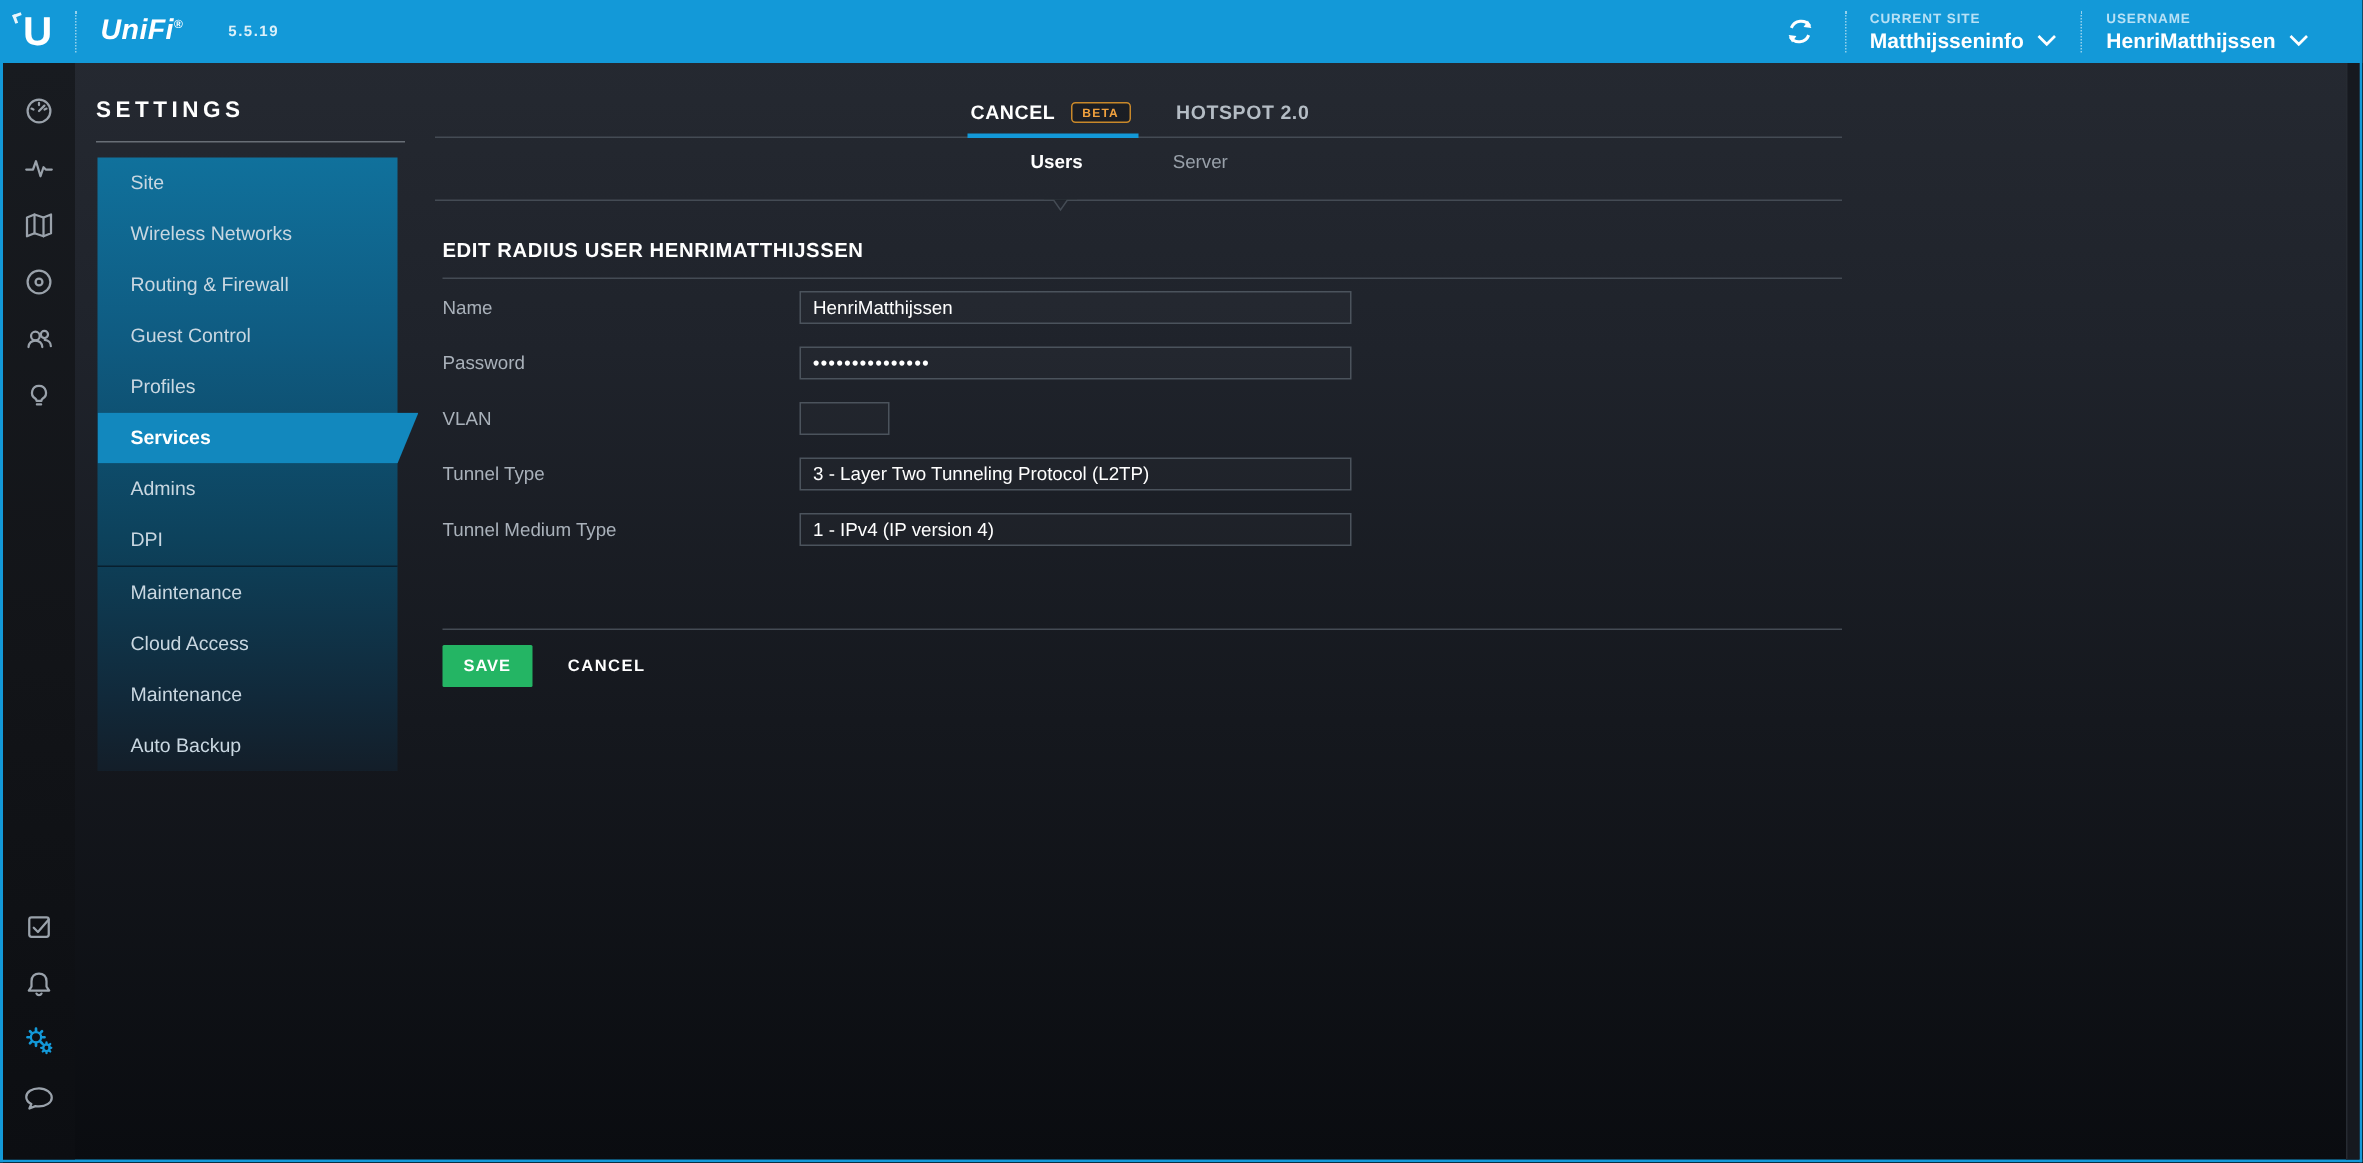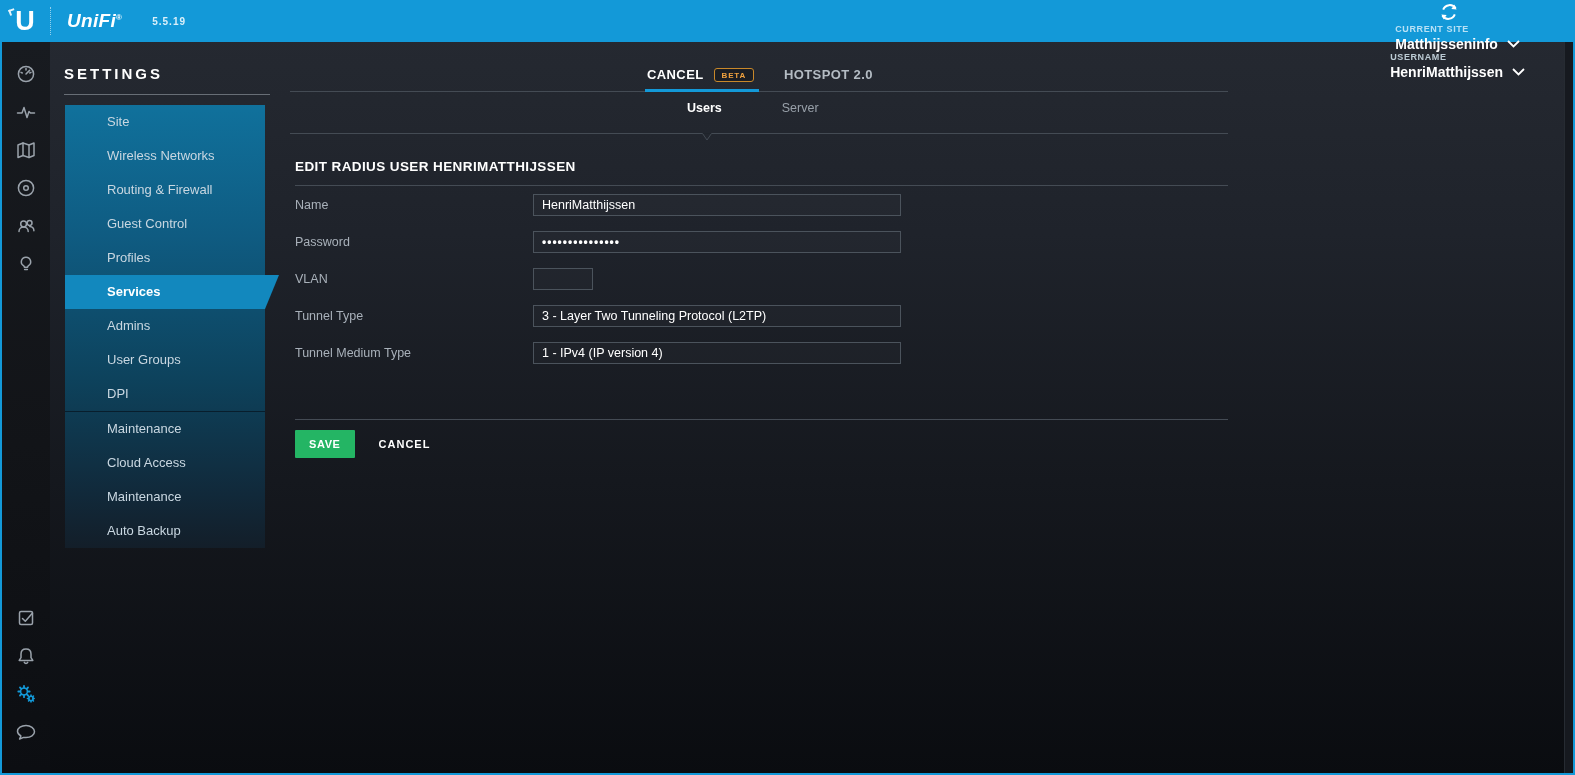--- a/index.html
+++ b/index.html
@@ -14,21 +14,21 @@
     background:#1399d8; display:flex; align-items:center; justify-content:space-between; z-index:10; }
   .tb-left { display:flex; align-items:center; height:100%; }
   .logo-box { width:50px; height:100%; display:flex; align-items:center; justify-content:center; }
   .logo-u { color:#fff; font-size:27px; font-weight:800; line-height:1; position:relative; }
   .logo-u::before { content:""; position:absolute; left:-6px; top:1px; width:4px; height:4px;
     border-left:2px solid #fff; border-top:2px solid #fff; transform:rotate(-20deg); opacity:.9; }
   .tb-sep { height:28px; border-left:1px dotted rgba(255,255,255,.55); }
   .brand { color:#fff; font-size:19px; font-weight:700; font-style:italic; margin-left:16px; letter-spacing:.3px; }
   .brand sup { font-size:8px; font-style:normal; }
   .version { color:rgba(255,255,255,.85); font-size:10px; font-weight:700; letter-spacing:1px; margin-left:30px; }
-  .tb-right { display:flex; align-items:center; height:100%; padding-right:34px;flex-direction:column; }
+  .tb-right { display:flex; align-items:center; height:100%; padding-right:20px; }
   .refresh-btn { margin-right:18px; display:flex; align-items:center; cursor:pointer; }
   .tb-block { display:flex; flex-direction:column; justify-content:center; margin:0 16px; cursor:pointer; }
   .tb-label { color:rgba(225,243,253,.8); font-size:9px; font-weight:700; letter-spacing:.6px; margin-bottom:2px; }
   .tb-value { color:#fff; font-size:14px; font-weight:700; display:flex; align-items:center; }
   .tb-value svg { margin-left:9px; }
 
   
   .rail { position:absolute; top:42px; left:2px; width:48px; bottom:2px;
     background:linear-gradient(180deg,#181b20 0%,#121418 55%,#0c0e12 100%);
     display:flex; flex-direction:column; justify-content:space-between; z-index:5; }
@@ -38,21 +38,21 @@
   .rail-icon { width:38px; height:38px; display:flex; align-items:center; justify-content:center; cursor:pointer; }
   .rail-icon svg { stroke:#9aa2ab; fill:none; stroke-width:1.5; stroke-linecap:round; stroke-linejoin:round; }
   .rail-icon.active svg { stroke:#1399d8; }
 
   
   .sidebar { position:absolute; top:42px; left:50px; width:240px; z-index:4; }
   .settings-title { margin:23px 0 12px 14px; color:#fff; font-size:15px; font-weight:700; letter-spacing:3px; }
   .title-divider { margin:11px 0 0 14px; width:206px; border-top:1px solid #686e76; }
   .menu { margin:10px 0 0 15px; width:200px;
     background:linear-gradient(180deg,#10719c 0%,#0f5b81 30%,#0d425c 62%,#11293a 88%,#131e29 100%); }
-  .menu-item { height:34px; line-height:34px; padding-left:42px; color:#c9d7e1;
+  .menu-item { height:34px; line-height:34px; padding-left:22px; color:#c9d7e1;
     font-size:13px; cursor:pointer; white-space:nowrap; }
   .menu-item.active { width:214px; background:#1288be; color:#fff; font-weight:700;
     clip-path:polygon(0 0, 100% 0, calc(100% - 14px) 100%, 0 100%); }
   .menu-divider { border-top:1px solid rgba(6,16,24,.65); }
 
   
   .content { position:absolute; top:42px; left:290px; width:1000px; height:700px; }
   .divider { position:absolute; border-top:1px solid #444b54; }
   .tabrow { position:absolute; top:25px; left:357px; display:flex; align-items:center; gap:30px; }
   .tab { font-size:13px; font-weight:700; letter-spacing:.4px; color:#b4bcc4; cursor:pointer;
@@ -206,21 +206,20 @@
     <div class="settings-title">SETTINGS</div>
     <div class="title-divider"></div>
     <div class="menu">
       <div class="menu-item">Site</div>
       <div class="menu-item">Wireless Networks</div>
       <div class="menu-item">Routing &amp; Firewall</div>
       <div class="menu-item">Guest Control</div>
       <div class="menu-item">Profiles</div>
       <div class="menu-item active">Services</div>
       <div class="menu-item">Admins</div>
-      <div class="menu-item">User Groups</div>
       <div class="menu-item">DPI</div>
       <div class="menu-divider"></div>
       <div class="menu-item">Maintenance</div>
       <div class="menu-item">Cloud Access</div>
       <div class="menu-item">Maintenance</div>
       <div class="menu-item">Auto Backup</div>
     </div>
   </div>
 
   <div class="content">

